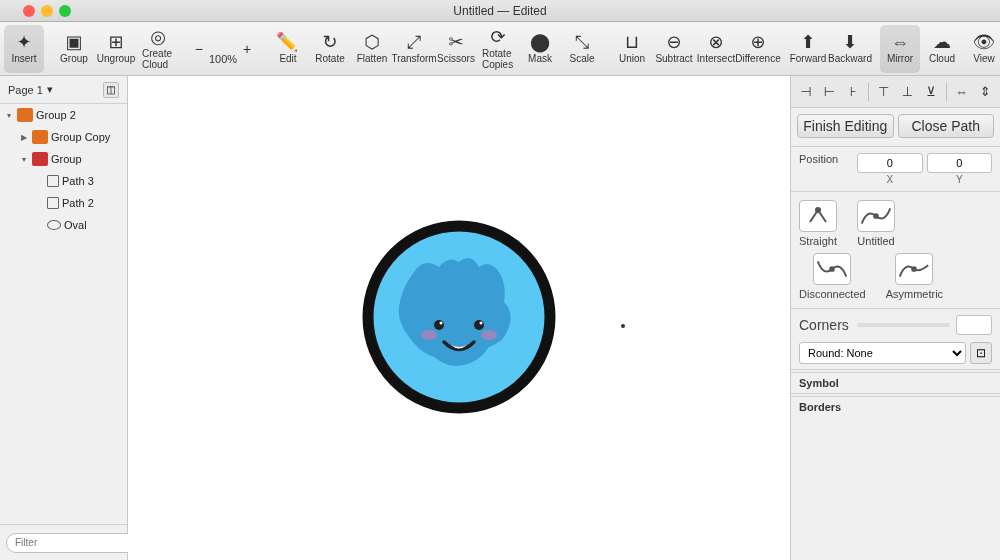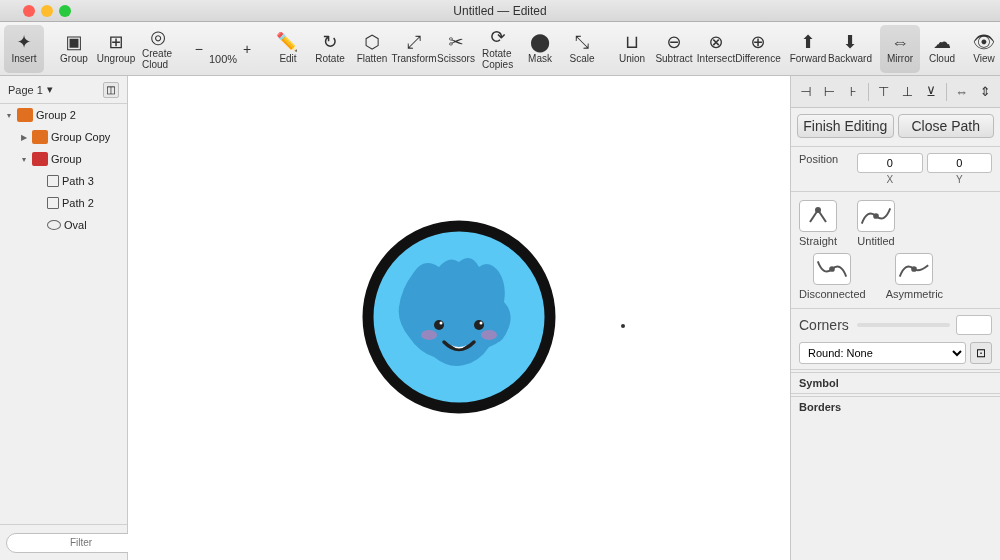--- a/index.html
+++ b/index.html
@@ -119,21 +119,20 @@
     }
     .search-input {
       flex: 1;
       height: 20px;
       border: 1px solid #c0c0c0;
       border-radius: 10px;
       background: #fff;
       padding: 0 8px;
       font-size: 10px;
       outline: none;
-      text-align: center;
     }
     .footer-btn {
       width: 20px; height: 20px; border-radius: 3px; border: 1px solid #bbb; background: #e8e8e8; cursor: pointer; display: flex; align-items: center; justify-content: center; font-size: 12px;
     }
 
     
     .canvas-area {
       flex: 1;
       background: #888;
       position: relative;

